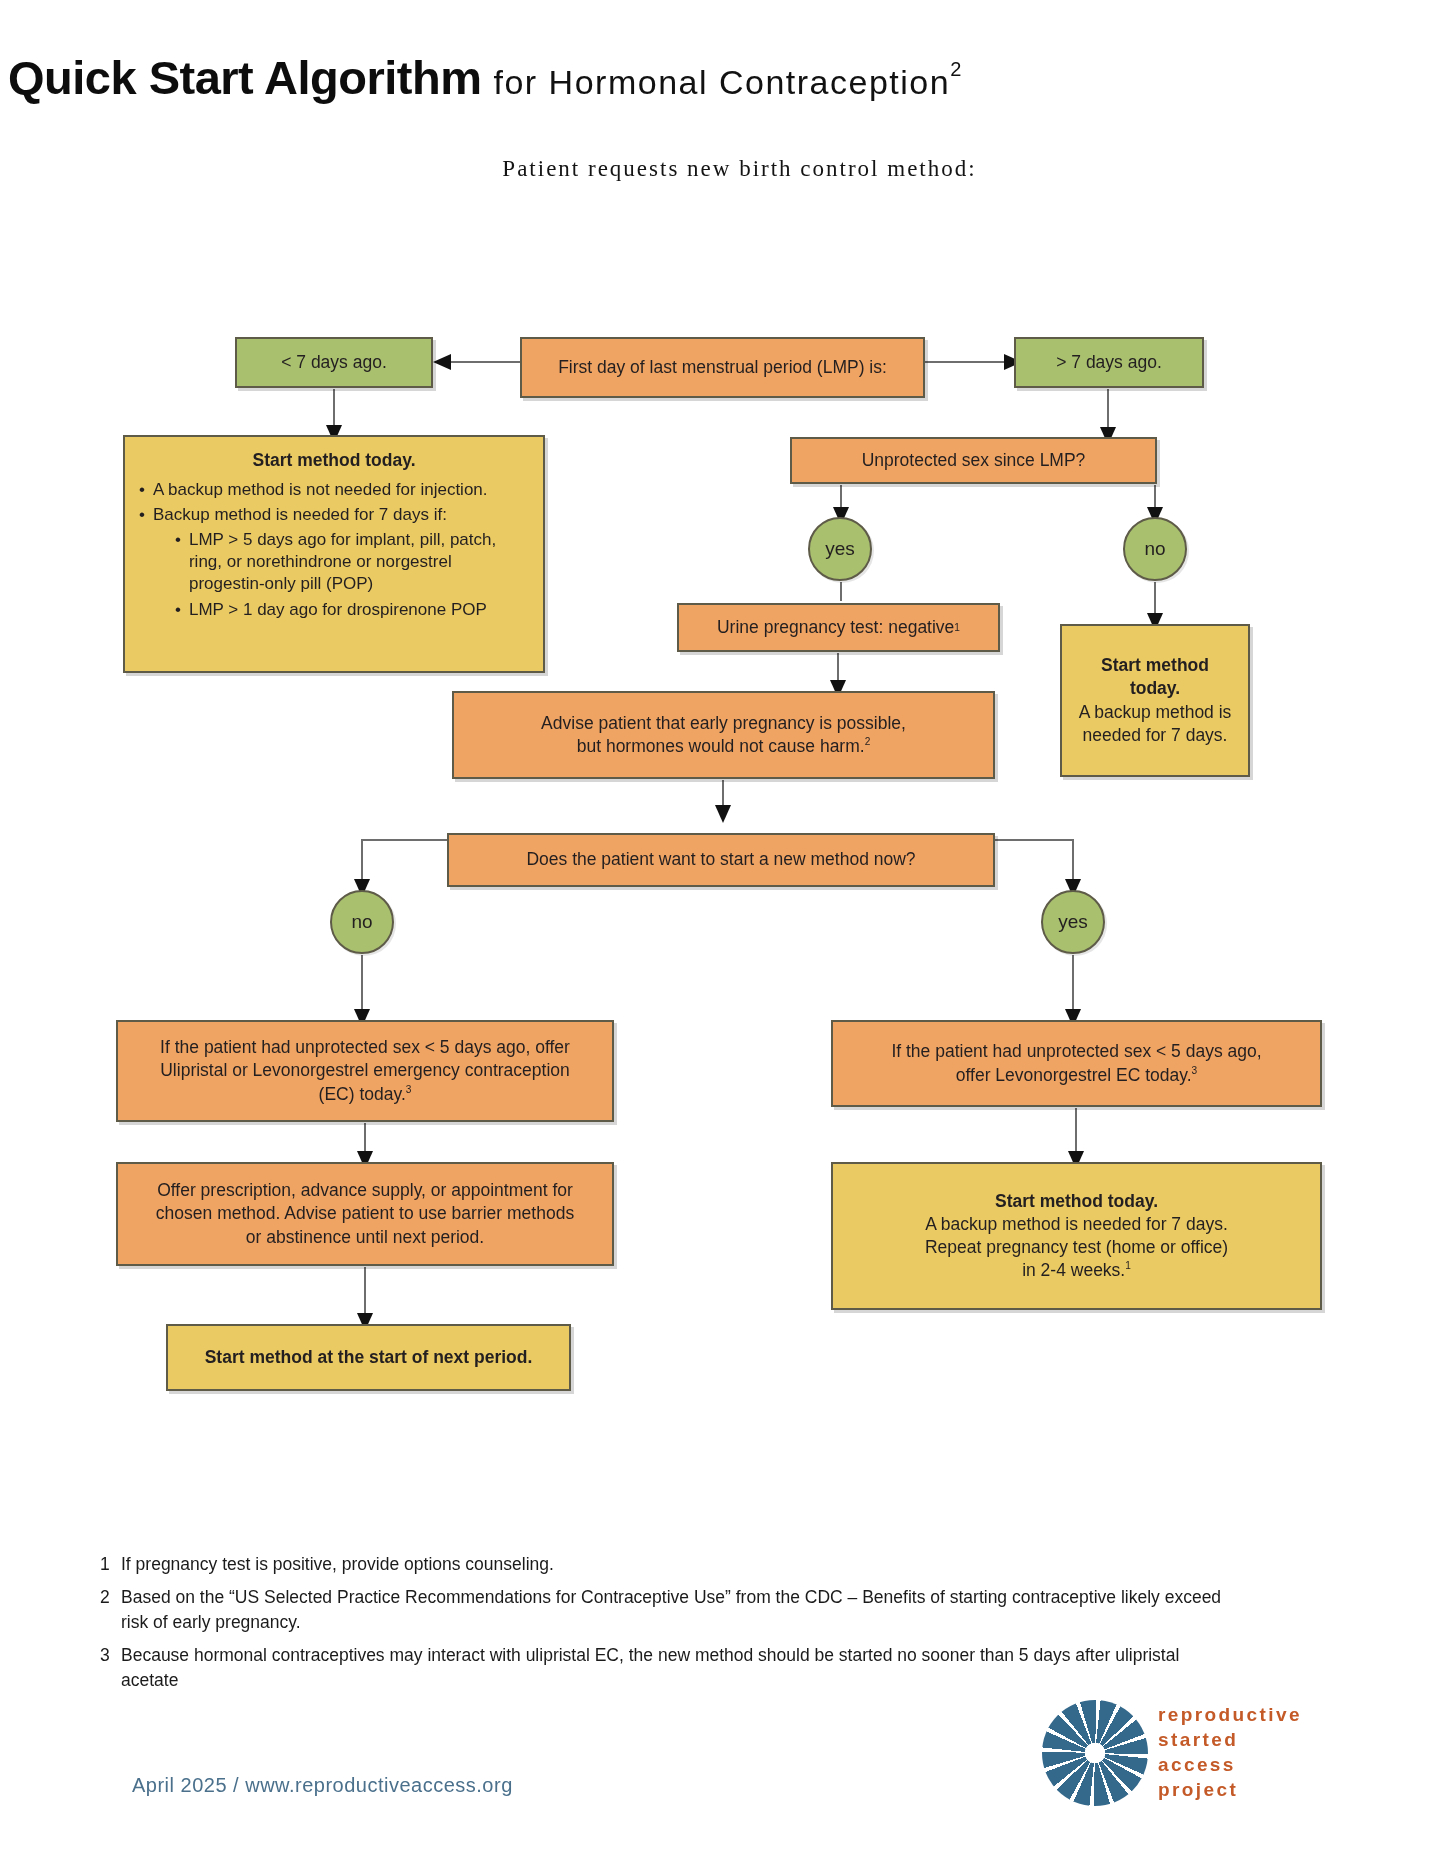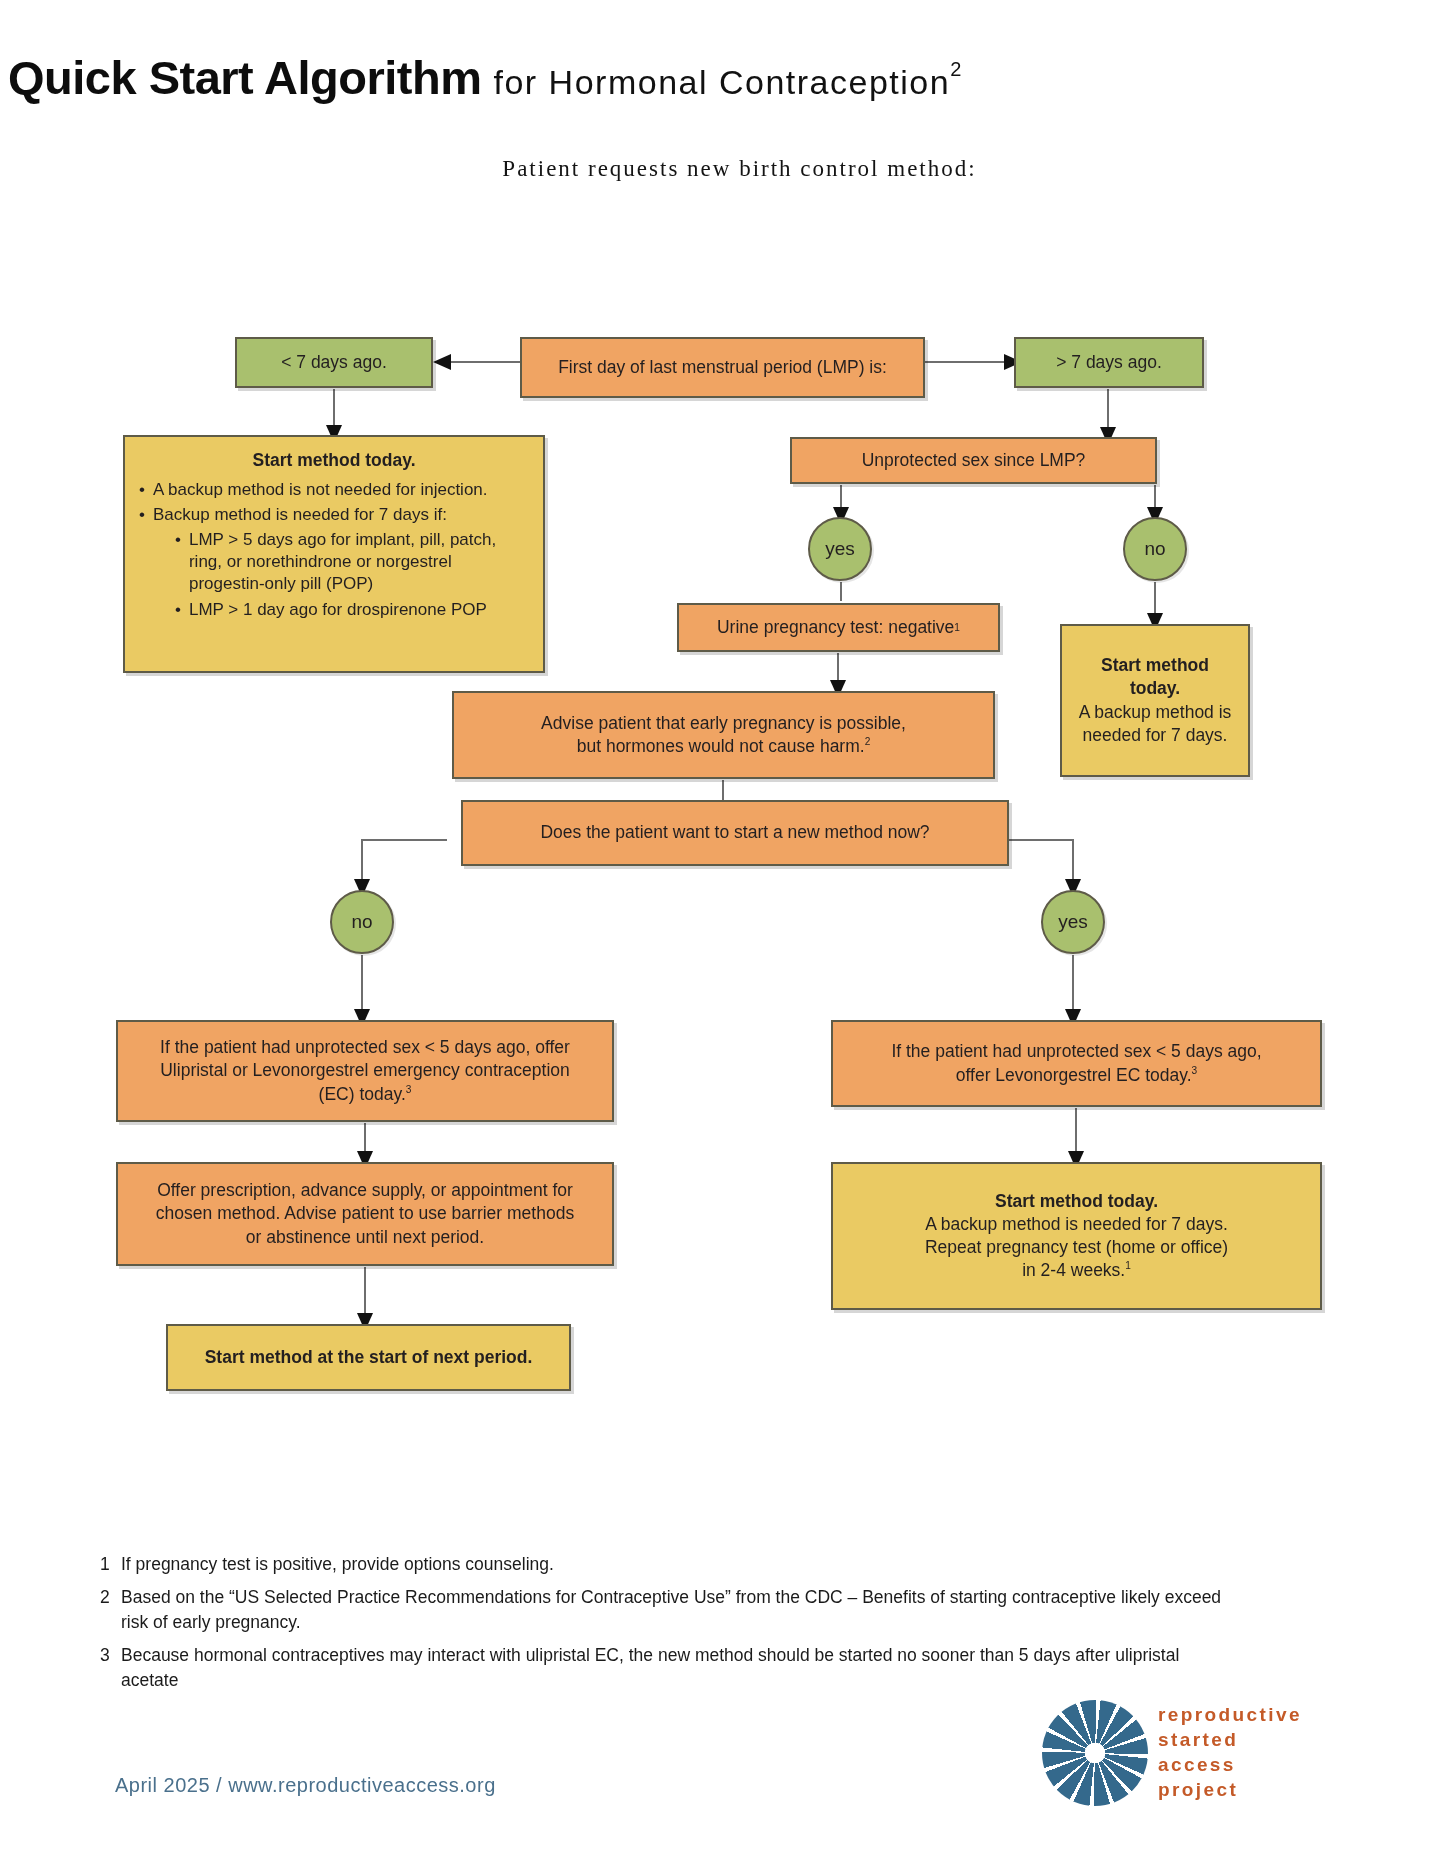--- a/index.html
+++ b/index.html
@@ -36,21 +36,21 @@
   .b-sub{padding-left:36px;}
 
   .connectors{position:absolute;left:0;top:0;}
 
   .footnotes{position:absolute;left:100px;top:1552px;width:1280px;
              font-size:17.5px;line-height:25px;color:#1b1b1b;}
   .fn{display:flex;align-items:flex-start;gap:7px;margin-bottom:8px;}
   .fn-num{flex:0 0 14px;}
   .fn-text{max-width:1110px;}
 
-  .footer-date{position:absolute;left:115px;top:1774px;font-size:20px;
+  .footer-date{position:absolute;left:132px;top:1774px;font-size:20px;
                letter-spacing:0.5px;color:#4a708c;}
   .logo-icon{position:absolute;left:1042px;top:1700px;width:106px;height:106px;border-radius:50%;
       background:
         radial-gradient(circle at 50% 50%, #ffffff 0 10px, rgba(255,255,255,0) 10.5px),
         repeating-conic-gradient(from 6deg, #34698c 0deg 18deg, #ffffff 18deg 22.5deg);}
   .logo-text{position:absolute;left:1158px;top:1702px;font-size:19px;font-weight:bold;
       letter-spacing:2.4px;line-height:25px;color:#c45a28;}
 </style>
 </head>
 <body>
@@ -132,21 +132,21 @@
     <div>A backup method is needed for 7 days.</div>
   </div>
 
   <div class="box orange" style="left:452px;top:691px;width:543px;height:88px;">
     <div>Advise patient that early pregnancy is possible,</div>
     <div>
       <span>but hormones would not cause harm.</span><sup class="ref">2</sup>
     </div>
   </div>
 
-  <div class="box orange" style="left:447px;top:800px;width:548px;height:66px;margin-left:14px;">Does the patient want to start a new method now?</div>
+  <div class="box orange" style="left:447px;top:833px;width:548px;height:54px;">Does the patient want to start a new method now?</div>
 
   <div class="circle" style="left:330px;top:890px;">no</div>
   <div class="circle" style="left:1041px;top:890px;">yes</div>
 
   <div class="box orange" style="left:116px;top:1020px;width:498px;height:102px;">
     <div>
       <span>If the patient had unprotected sex &lt; 5 days ago, offer Ulipristal or Levonorgestrel emergency contraception (EC) today.</span><sup class="ref">3</sup>
     </div>
   </div>
 

